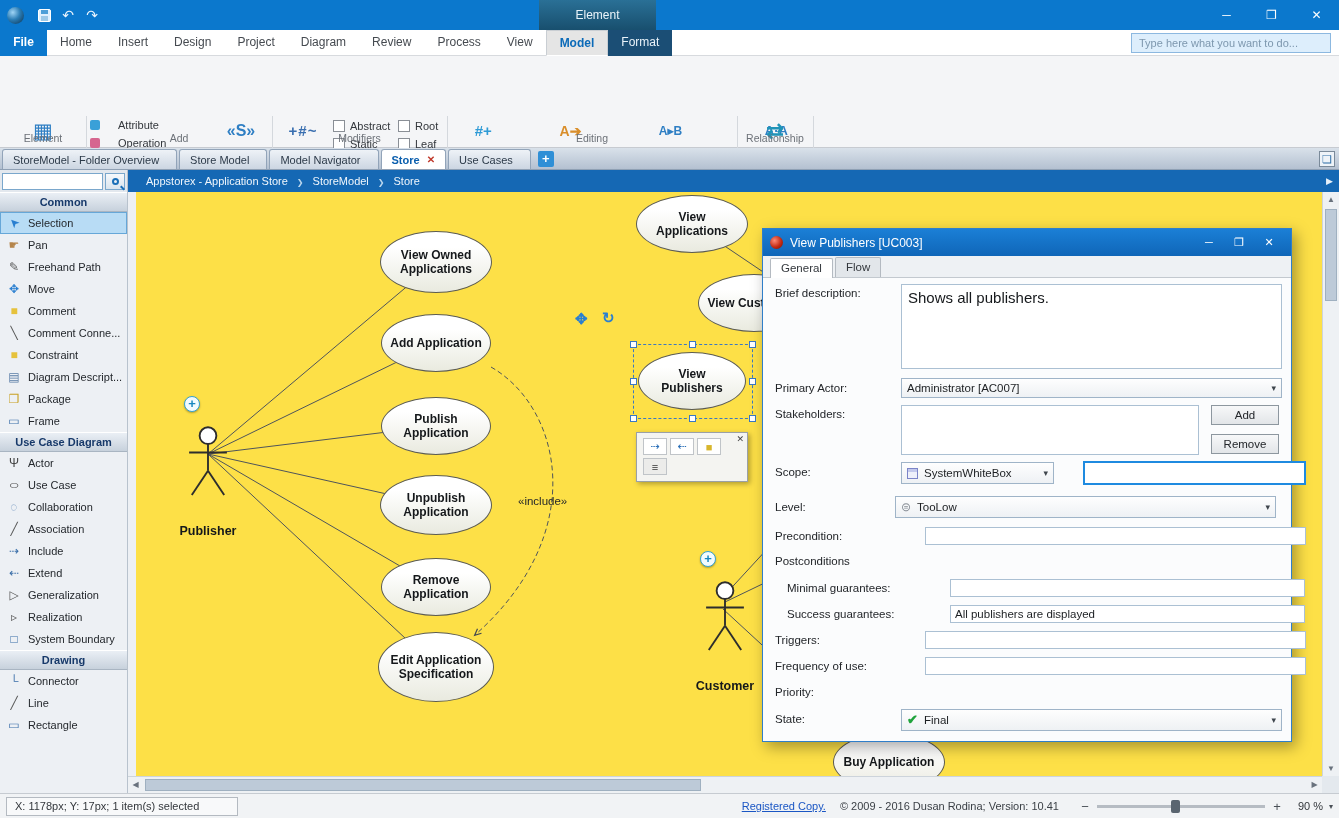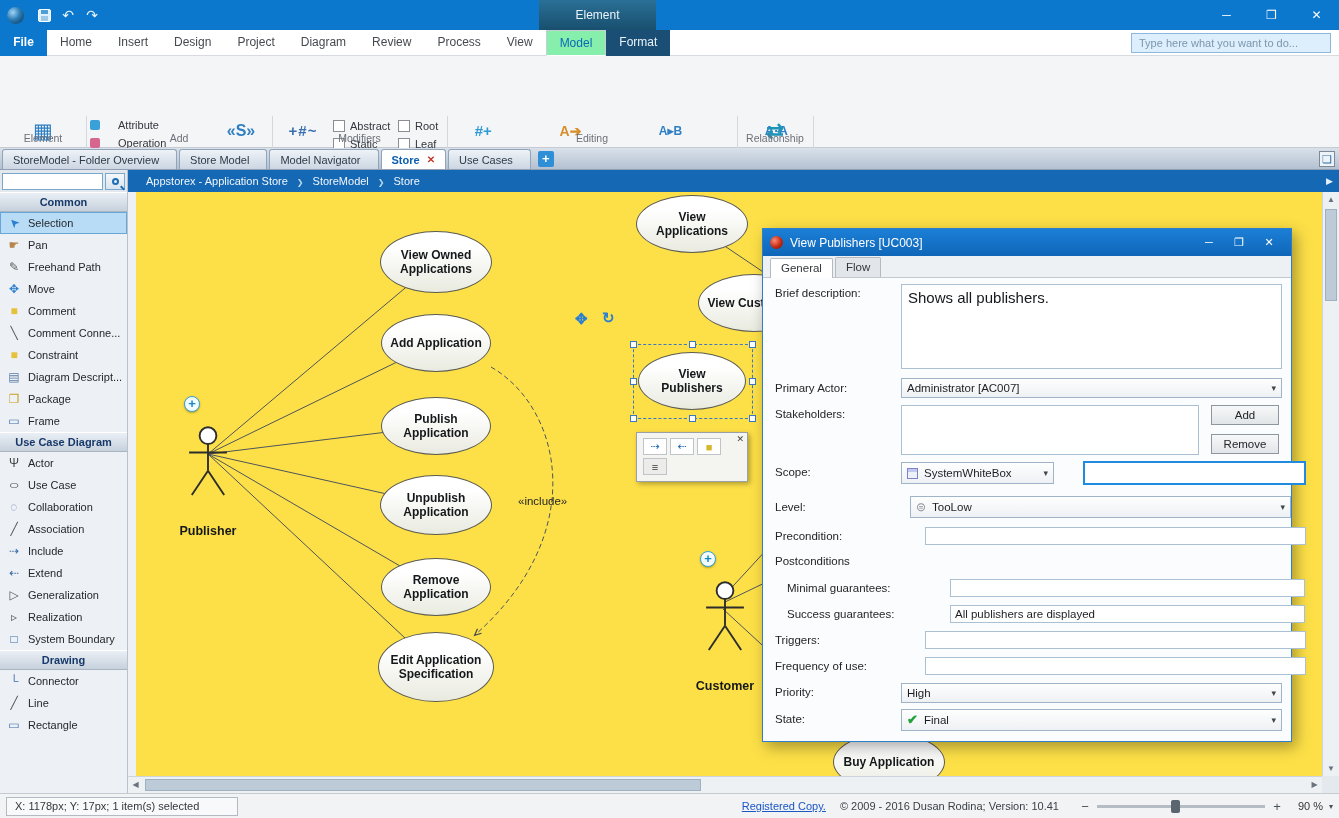--- a/index.html
+++ b/index.html
@@ -15,21 +15,21 @@
   .title-text{position:absolute;left:662px;right:140px;top:0;height:30px;line-height:30px;text-align:center;font-size:11.5px;white-space:nowrap;overflow:hidden;color:#f4faff;}
   .win-controls{position:absolute;right:0;top:0;height:30px;display:flex;}
   .win-btn{width:45px;height:30px;display:flex;align-items:center;justify-content:center;font-size:12px;color:#fff;}
 
   
   .tabrow{position:absolute;left:0;top:30px;width:1339px;height:26px;background:#ffffff;border-bottom:1px solid #d7dade;display:flex;}
   .tabs-holder{display:flex;height:26px;}
   .rtab{padding:0 13px;line-height:25px;font-size:12px;color:#454a50;white-space:nowrap;}
   .rtab.file{background:#0b78cd;color:#fff;min-width:47px;text-align:center;font-weight:bold;}
   .rtab.contextual{background:#1b4e75;color:#e9f2fa;}
-  .rtab.active{background:#86efac;color:#0b6ab8;font-weight:normal;border:1px solid #c9ced3;border-bottom:1px solid #fff;}
+  .rtab.active{background:#e5e5e5;color:#0b6ab8;font-weight:bold;border:1px solid #c9ced3;border-bottom:1px solid #fff;}
   .ribbon-search{position:absolute;right:8px;top:3px;width:200px;height:20px;background:#ddeefc;border:1px solid #8cb8e0;font-size:11px;color:#5d7893;padding:0 7px;font-family:"Liberation Sans",sans-serif;}
   .ribbon-search::placeholder{color:#7d97ae;}
 
   
   .ribbon{position:absolute;left:0;top:56px;width:1339px;height:92px;background:#f4f5f7;border-bottom:1px solid #c7cbd1;}
   .rdiv{position:absolute;top:60px;height:74px;width:1px;background:#d4d8dd;}
   .rgroup-label{position:absolute;bottom:3px;text-align:center;font-size:10.5px;color:#6c7178;}
   .bigbtn{position:absolute;top:58px;display:flex;flex-direction:column;align-items:center;font-size:11px;color:#33373c;text-align:center;line-height:12px;padding:2px 2px;}
   .icon-lg{height:30px;display:flex;align-items:center;justify-content:center;font-size:21px;margin-bottom:3px;}
   .caret{font-size:8px;color:#5a6067;margin-top:2px;}
@@ -631,21 +631,21 @@
 
       <span class="dl" style="left:12px;top:188px" data-name="scope-label">Scope:</span>
       <div class="combo" style="left:138px;top:184px;width:153px;height:22px" data-name="scope-select">
         <span class="scope-ic" data-name="scope-type-icon"></span>
         <span class="combo-text" data-name="scope-value">SystemWhiteBox</span>
         <span class="chev" data-name="chevron-down-icon"></span>
       </div>
       <input class="din focused" style="left: 296px; top: 183px; width: 223px; height: 24px;" data-name="scope-detail-input" value="">
 
       <span class="dl" style="left:12px;top:223px" data-name="level-label">Level:</span>
-      <div class="combo" style="left:147px;top:218px;width:381px;height:22px" data-name="level-select">
+      <div class="combo" style="left:132px;top:218px;width:381px;height:22px" data-name="level-select">
         <span class="lvl-ic" data-name="level-icon"></span>
         <span class="combo-text" data-name="level-value">TooLow</span>
         <span class="chev" data-name="chevron-down-icon"></span>
       </div>
 
       <span class="dl" style="left:12px;top:252px" data-name="precondition-label">Precondition:</span>
       <input class="din" style="left: 138px; top: 249px; width: 381px; height: 18px;" data-name="precondition-input" value="">
 
       <span class="dl" style="left:12px;top:277px" data-name="postconditions-label">Postconditions</span>
 
@@ -655,24 +655,20 @@
       <span class="dl" style="left:24px;top:330px" data-name="success-guarantees-label">Success guarantees:</span>
       <input class="din" style="left: 163px; top: 327px; width: 355px; height: 18px;" data-name="success-guarantees-input" value="All publishers are displayed">
 
       <span class="dl" style="left:12px;top:356px" data-name="triggers-label">Triggers:</span>
       <input class="din" style="left: 138px; top: 353px; width: 381px; height: 18px;" data-name="triggers-input" value="">
 
       <span class="dl" style="left:12px;top:382px" data-name="frequency-of-use-label">Frequency of use:</span>
       <input class="din" style="left: 138px; top: 379px; width: 381px; height: 18px;" data-name="frequency-of-use-input" value="">
 
       <span class="dl" style="left:12px;top:408px" data-name="priority-label">Priority:</span>
-      <div class="combo" style="left:138px;top:405px;width:381px;height:20px" data-name="priority-select">
-        <span class="combo-text" data-name="priority-value">High</span>
-        <span class="chev" data-name="chevron-down-icon"></span>
-      </div>
 
       <span class="dl" style="left:12px;top:435px" data-name="state-label">State:</span>
       <div class="combo" style="left:138px;top:431px;width:381px;height:22px" data-name="state-select">
         <span class="state-ic" data-name="state-final-icon"></span>
         <span class="combo-text" data-name="state-value">Final</span>
         <span class="chev" data-name="chevron-down-icon"></span>
       </div>
     </div>
   </div>
 

